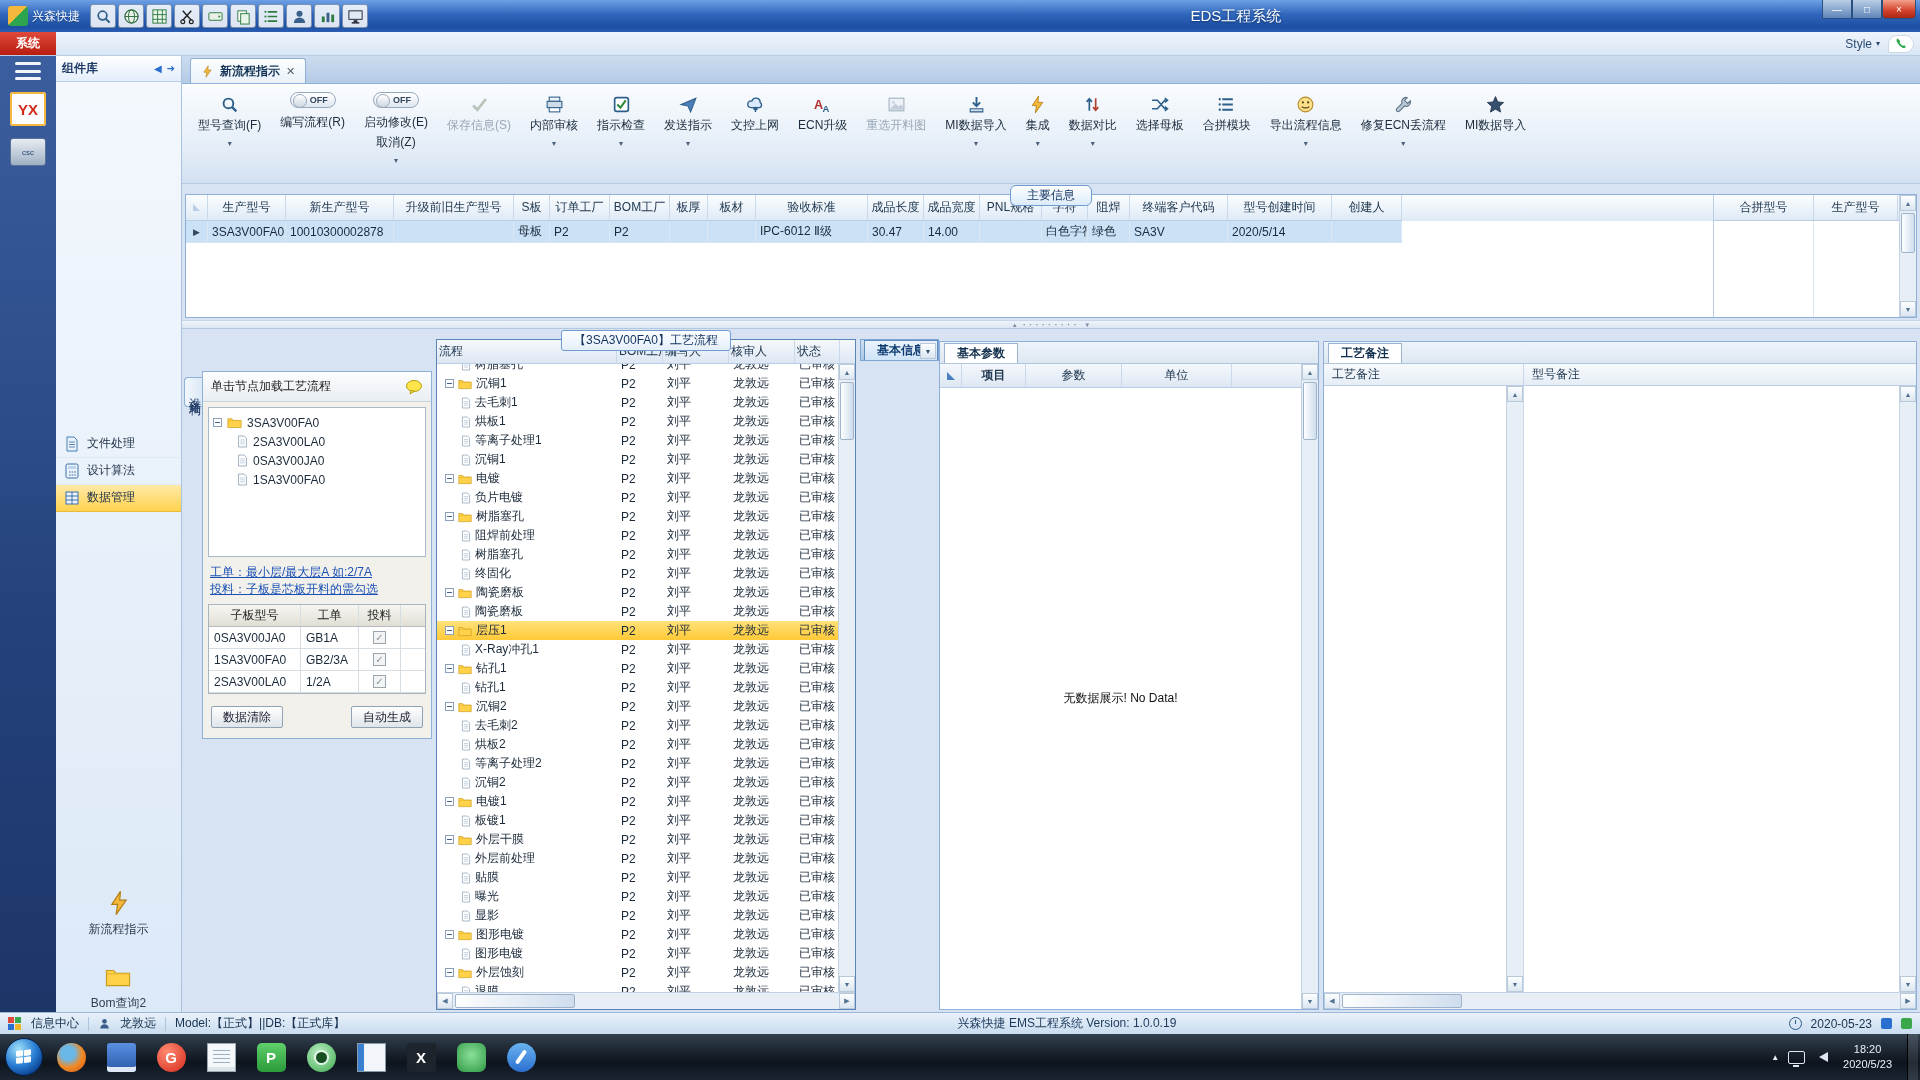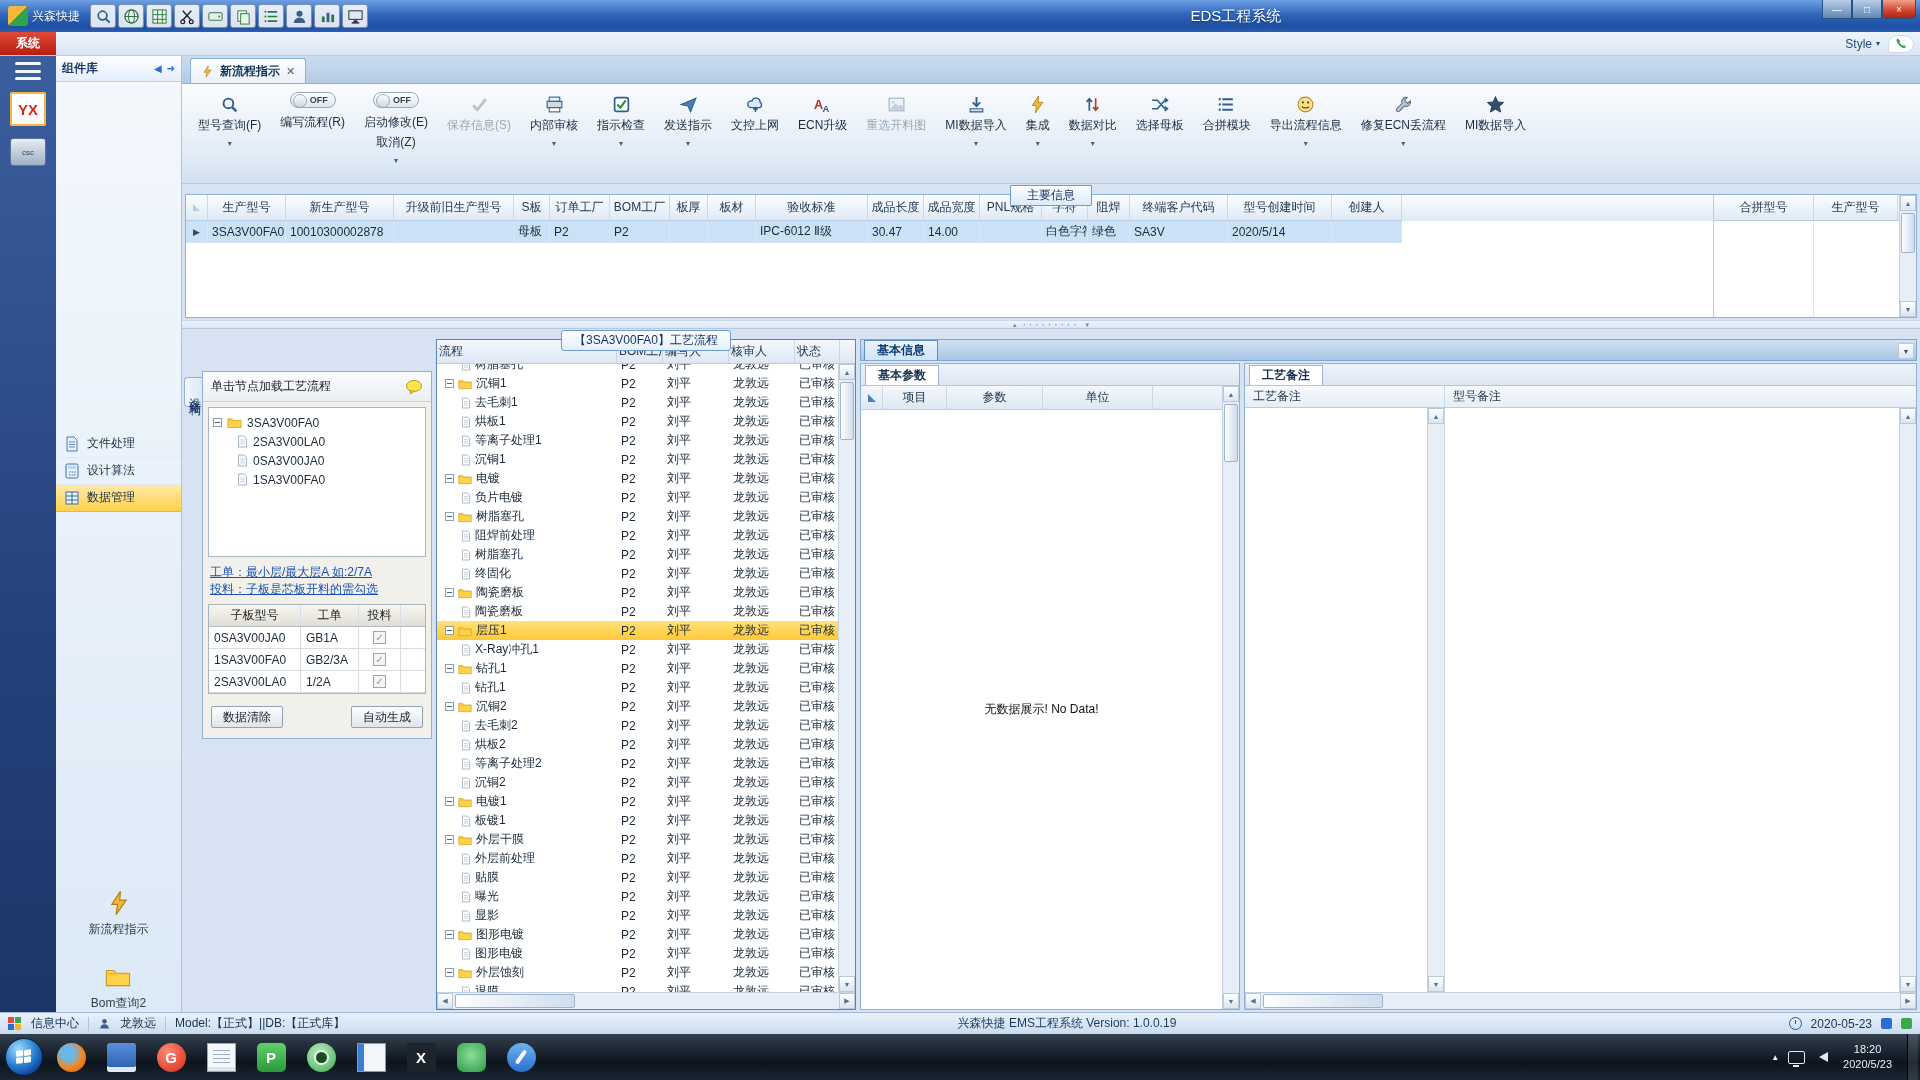--- a/index.html
+++ b/index.html
@@ -60,21 +60,21 @@
   .tb-icon{height:22px;display:flex;align-items:flex-end;}
   .tb-icon svg{width:19px;height:19px;}
   .tb-label{font-size:12px;white-space:nowrap;}
   .tb-arrow{font-size:8px;color:#4a607a;height:12px;margin-top:2px;}
   .off-pill{width:46px;height:16px;border:1px solid #98a8bb;border-radius:8px;background:linear-gradient(#ffffff,#dde6ef);display:flex;align-items:center;justify-content:flex-end;padding:0 7px;position:relative;margin-bottom:3px;}
   .off-pill::before{content:"";position:absolute;left:2px;top:1px;width:12px;height:12px;border-radius:50%;background:linear-gradient(#fff,#cdd6e0);border:1px solid #9aabbc;}
   .off-text{font-size:9px;font-weight:bold;color:#33475c;}
 
   
   .grid-wrap{position:relative;margin:10px 3px 0 3px;height:124px;flex:none;border:1px solid #8fb0d8;background:#fff;display:flex;}
-  .grid-caption{position:absolute;top:-10px;left:50%;transform:translateX(-50%);background:linear-gradient(#fdfeff,#dcebfa);border:1px solid #6f9bd0;border-radius:1px;padding:1px 16px;font-size:12px;color:#13335e;z-index:6;}
+  .grid-caption{position:absolute;top:-10px;left:50%;transform:translateX(-50%);background:linear-gradient(#fdfeff,#dcebfa);border:1px solid #6f9bd0;border-radius:6px;padding:1px 16px;font-size:12px;color:#13335e;z-index:6;}
   .mg-main{flex:none;display:flex;flex-direction:column;}
   .mg-header{display:flex;height:26px;flex:none;background:linear-gradient(#fbfdfe,#dfeaf6);border-bottom:1px solid #b9cde4;}
   .mg-hcell{border-right:1px solid #c9d9ea;display:flex;align-items:center;justify-content:center;color:#223a52;white-space:nowrap;overflow:hidden;flex:none;}
   .mg-row{display:flex;height:22px;flex:none;background:#cbe2f6;border-bottom:1px solid #d8e4f0;}
   .mg-cell{border-right:1px solid #dbe7f2;display:flex;align-items:center;padding:0 4px;white-space:nowrap;overflow:hidden;flex:none;}
   .mg-sel{width:22px;justify-content:center;color:#33475c;font-size:9px;padding:0;}
   .selh-tri{width:0;height:0;border-left:7px solid #b9cde4;border-top:7px solid transparent;}
   .mg-fill{flex:1;background:linear-gradient(#fbfdfe,#dfeaf6) top/100% 26px no-repeat,#fff;border-bottom:26px;}
   .mg-right{width:186px;flex:none;border-left:1px solid #b9cde4;display:flex;flex-direction:column;}
   .mg-right .mg-header{border-bottom:1px solid #b9cde4;}
@@ -129,21 +129,21 @@
   .pp-body{flex:1;overflow:hidden;}
   .pt-row{height:19px;display:flex;align-items:center;cursor:pointer;}
   .pt-row.partial{margin-top:-9px;}
   .pt-row.selected{background:linear-gradient(#ffe27a,#ffc937);}
   .pt-name{width:180px;flex:none;display:flex;align-items:center;gap:4px;padding-left:8px;white-space:nowrap;overflow:hidden;}
   .pt-name.leaf{padding-left:24px;}
   .pt-cell{flex:none;padding-left:4px;white-space:nowrap;overflow:hidden;}
   .pt-ic svg{width:14px;height:12px;}
   .pt-doc svg{width:10px;height:12px;}
 
-  .right-wrap{flex:1;display:flex;flex-direction:column;min-width:0;}
+  .right-wrap{flex:1;display:flex;flex-direction:row;min-width:0;}
   .right-caption{height:22px;flex:none;background:linear-gradient(#cfe0f3,#a9c6e6);border:1px solid #7fa6d0;display:flex;align-items:flex-end;padding-left:3px;position:relative;}
   .caption-tab{height:20px;background:linear-gradient(#eaf3fc,#cfe4f8);border:1px solid #5f8fc6;border-bottom:none;padding:0 12px;font-weight:bold;color:#0e3a70;display:flex;align-items:center;}
   .caption-collapse{position:absolute;right:2px;top:3px;width:16px;height:16px;display:flex;align-items:center;justify-content:center;font-size:7px;color:#33506e;background:linear-gradient(#fdfefe,#dbe6f1);border:1px solid #b9c9da;}
   .right-panels{flex:1;display:flex;gap:4px;min-height:0;margin-top:2px;}
   .info-panel{width:380px;flex:none;border:1px solid #8fb0d8;background:#fff;display:flex;flex-direction:column;}
   .subtab-row{height:22px;flex:none;background:linear-gradient(#eef3f9,#dde7f1);border-bottom:1px solid #b0c6de;display:flex;align-items:flex-end;padding-left:4px;}
   .subtab{height:20px;background:#fff;border:1px solid #9ab4cf;border-bottom:none;padding:0 12px;font-weight:bold;color:#14314f;display:flex;align-items:center;}
   .ip-grid{flex:1;display:flex;min-height:0;}
   .ip-left{flex:1;display:flex;flex-direction:column;min-width:0;}
   .ip-header{height:24px;flex:none;display:flex;background:linear-gradient(#f5f8fc,#dde7f3);border-bottom:1px solid #b9cde4;}
@@ -1301,21 +1301,21 @@
             <div class="info-panel">
               <div class="subtab-row">
                 <div class="subtab">基本参数</div>
               </div>
               <div class="ip-grid">
                 <div class="ip-left">
                   <div class="ip-header">
                       <div class="ip-hcell ip-sel">
                         <i></i>
                       </div>
-                      <div class="ip-hcell" style="width: 64px;">项目</div>
+                      <div class="ip-hcell" style="width: 64px; font-weight: bold;">项目</div>
                       <div class="ip-hcell" style="width: 96px;">参数</div>
                       <div class="ip-hcell" style="width: 110px;">单位</div>
                     </div>
                   <div class="ip-body">
                     <span>无数据展示! No Data!</span>
                   </div>
                 </div>
                 <div class="vscroll">
                   <div class="sb-btn">▲</div>
                   <div class="sb-track">

